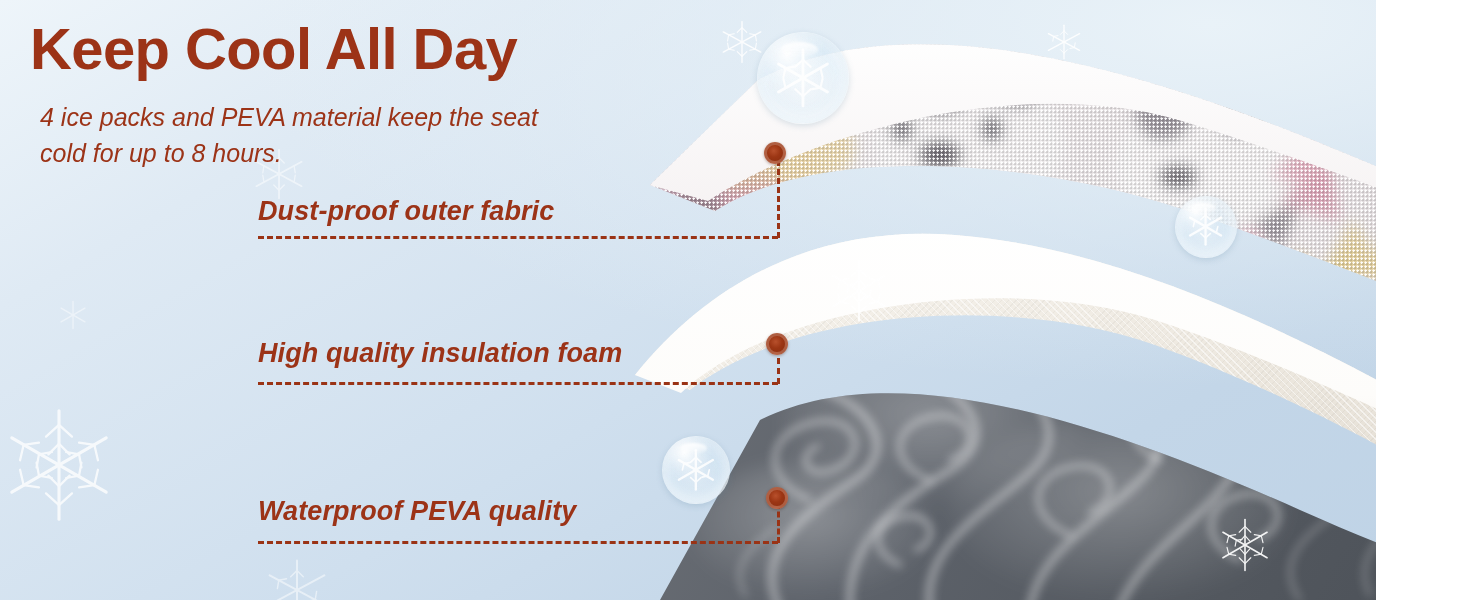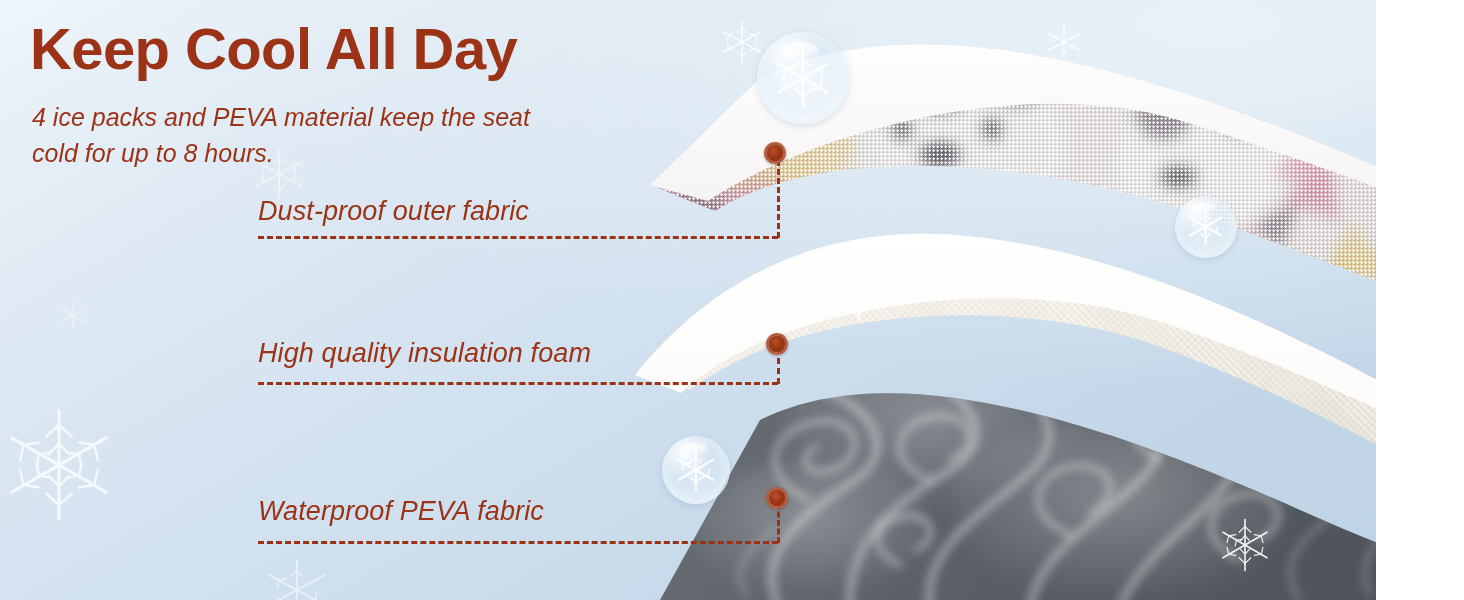--- a/index.html
+++ b/index.html
@@ -96,21 +96,21 @@
     background:linear-gradient(180deg, rgba(255,255,255,.95), rgba(255,255,255,.15));
     filter:blur(1px);
   }
 
   
   .callout { position:absolute; }
   .callout-label{
     position:absolute;
     white-space:nowrap;
     font-style:italic;
-    font-weight:400;
+    font-weight:700;
     letter-spacing:.1px;
   }
   .dash-h{
     position:absolute; height:0;
     border-top:3px dashed #9a3315;
   }
   .dash-v{
     position:absolute; width:0;
     border-left:3px dashed #9a3315;
   }
@@ -122,21 +122,21 @@
   }
 
   
   #headline{
     position:absolute; left:30px; top:18px;
     font-size:58px; font-weight:700; line-height:1.06;
     color:#9c3317;
     letter-spacing:-0.6px;
   }
   #subhead{
-    position:absolute; left:32px; top:100px;
+    position:absolute; left:40px; top:100px;
     width:540px;
     font-size:25px; font-style:italic; line-height:1.42;
     color:#9c3317;
   }
 </style>
 </head>
 <body>
 
 <div id="banner">
 
@@ -506,19 +506,19 @@
   </div>
 
   <div class="callout">
     <div class="callout-label" style="left:258px; top:338px; font-size:27px; color:#9c3317;text-align:center;">High quality insulation foam</div>
     <div class="dash-h" style="left:258px; top:382px; width:520px;"></div>
     <div class="dash-v" style="left:777px; top:348px; height:36px;"></div>
     <div class="dot" style="left:766px; top:333px;"></div>
   </div>
 
   <div class="callout">
-    <div class="callout-label" style="left:258px; top:496px; font-size:27px; color:#9c3317;">Waterproof PEVA fabric</div>
+    <div class="callout-label" style="left:258px; top:496px; font-size:27px; color:#9c3317;">Waterproof PEVA quality</div>
     <div class="dash-h" style="left:258px; top:541px; width:520px;"></div>
     <div class="dash-v" style="left:777px; top:503px; height:40px;"></div>
     <div class="dot" style="left:766px; top:487px;"></div>
   </div>
 
 </div>
 
 </body></html>

